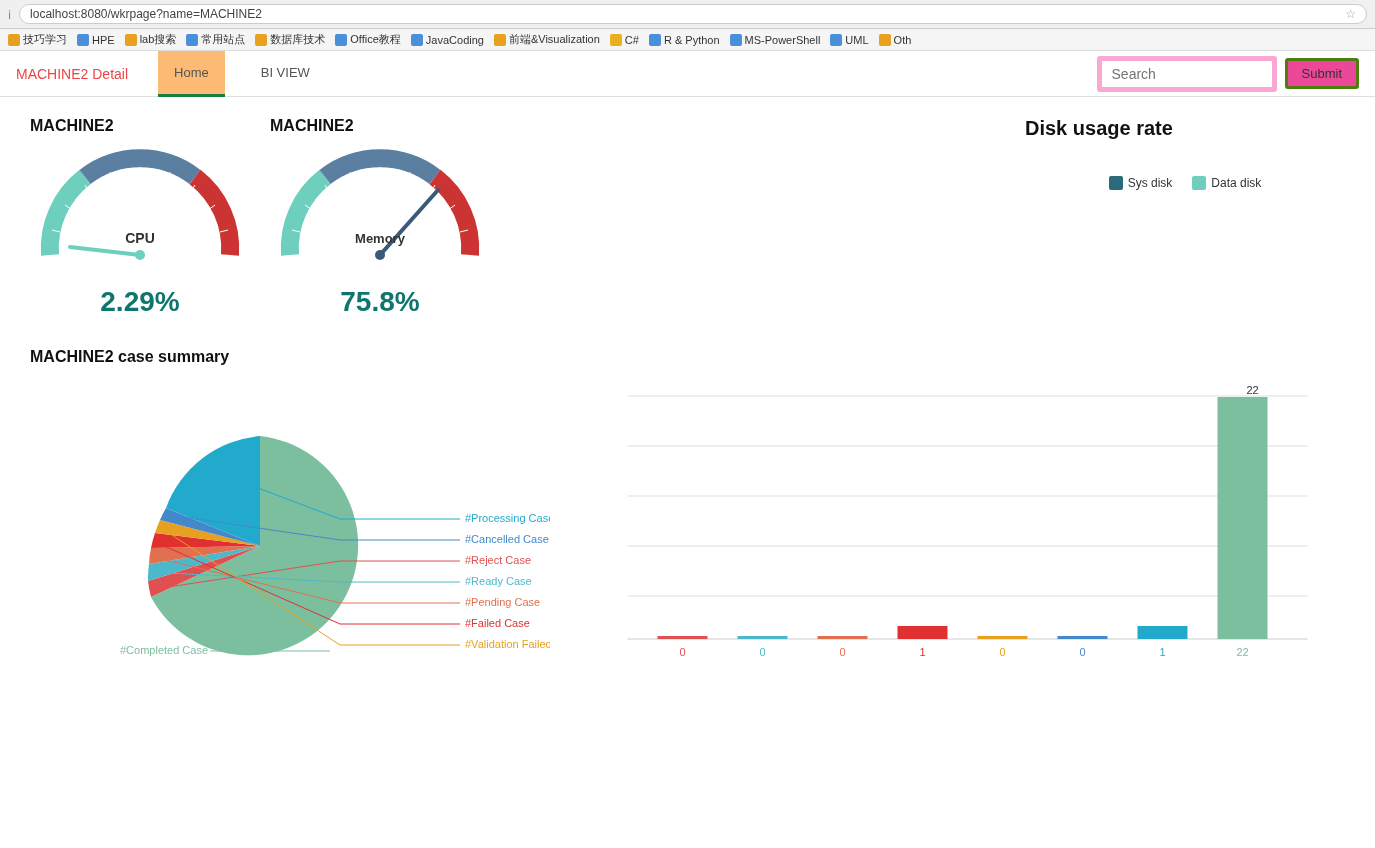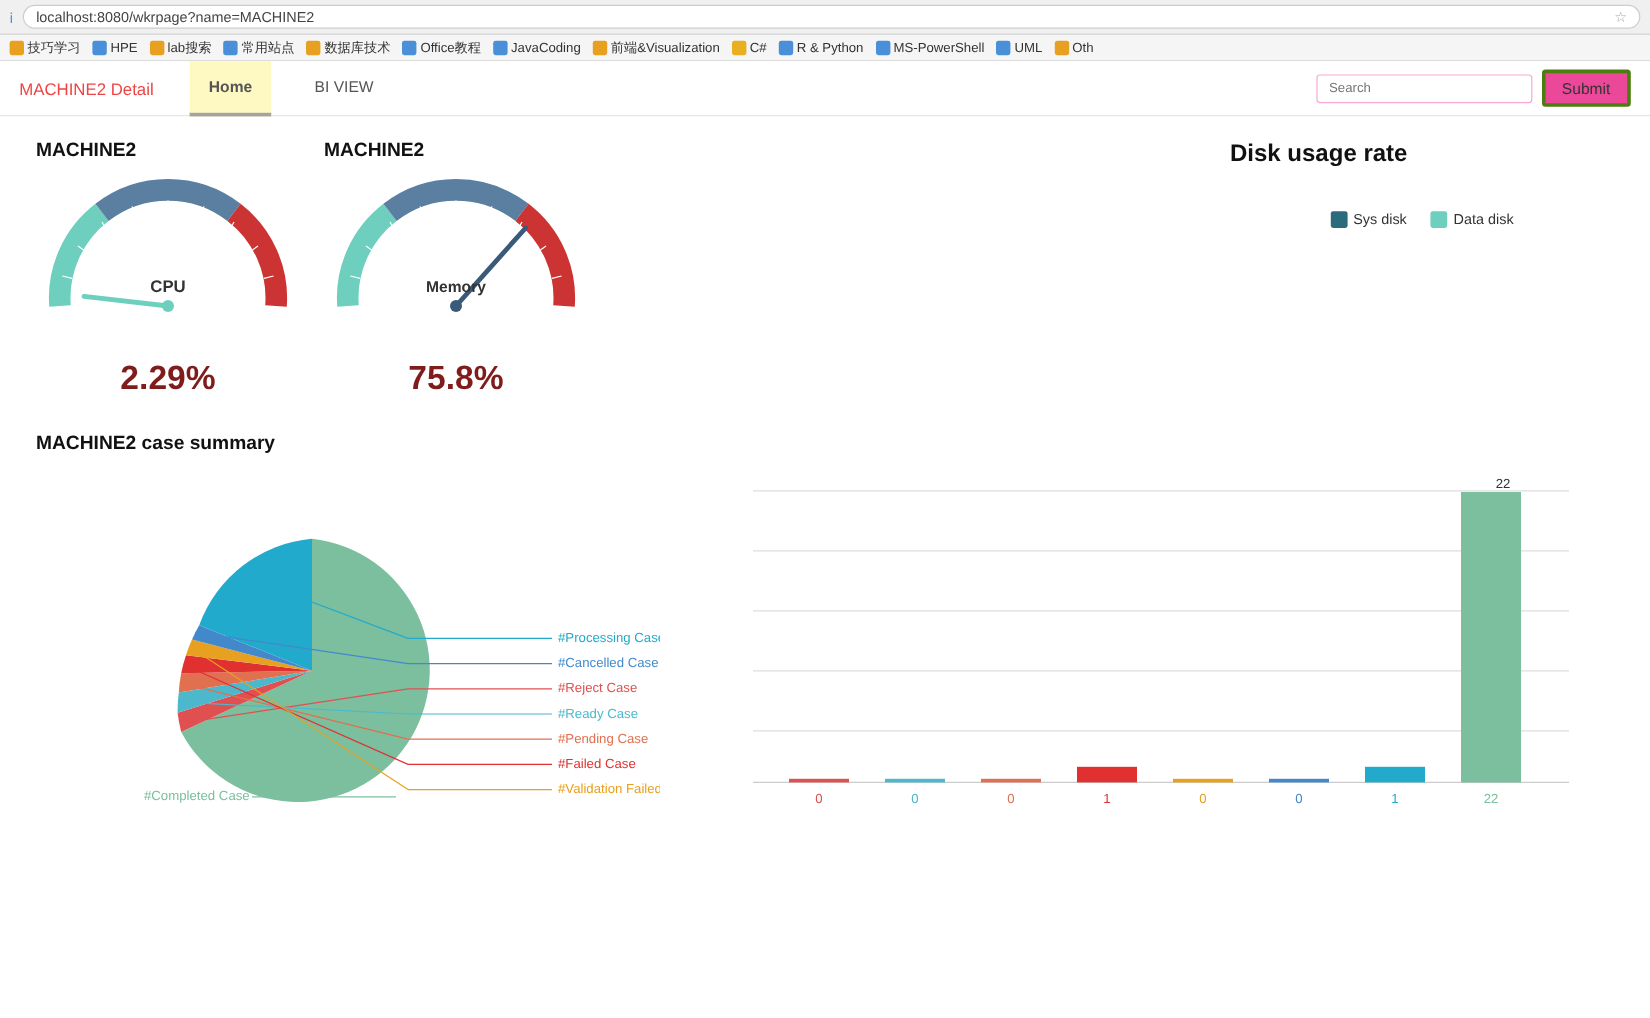--- a/index.html
+++ b/index.html
@@ -71,35 +71,35 @@
       margin-right: 10px;
     }
     .nav-tab {
       padding: 14px 16px;
       font-size: 13px;
       cursor: pointer;
       color: #555;
       border-bottom: 3px solid transparent;
     }
     .nav-tab.active {
-      border-bottom: 3px solid #a3a3a3;
-      font-weight: bold;
-      background: #fef9c3;
+      border-bottom: 3px solid #15803d;
+      font-weight: normal;
+      background: #fdba74;
     }
     .header-search {
       margin-left: auto;
       display: flex;
       align-items: center;
       gap: 8px;
     }
     .search-input {
-      border: 1px solid #f9a8d4;
+      border: 5px solid #f9a8d4;
       border-radius: 3px;
       padding: 5px 10px;
-      font-size: 11px;
+      font-size: 14px;
       width: 180px;
       color: #701a75;
     }
     .submit-btn {
       background: #ec4899;
       border: 3px solid #4d7c0f;
       border-radius: 3px;
       padding: 5px 14px;
       font-size: 13px;
       cursor: pointer;
@@ -129,22 +129,22 @@
     .gauge-title {
       font-size: 16px;
       font-weight: bold;
       color: #111;
       margin-bottom: 10px;
       align-self: flex-start;
     }
     .gauge-value {
       font-size: 28px;
       font-weight: bold;
-      color: #7f1d1d;
-      margin-top: 24px;
+      color: #0f766e;
+      margin-top: 11px;
     }
 
     
     .gauge-svg {
       width: 220px;
       height: 130px;
     }
 
     
     .disk-section {

